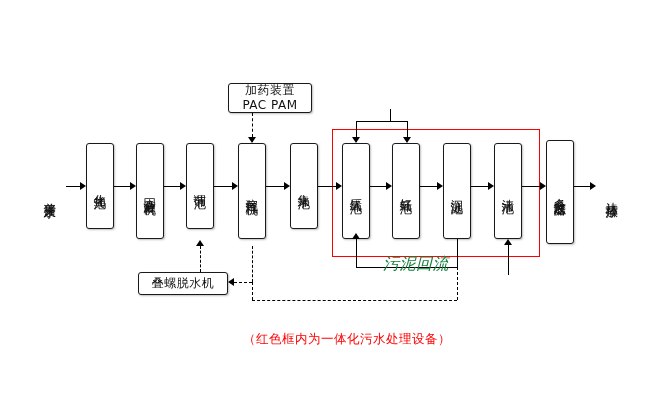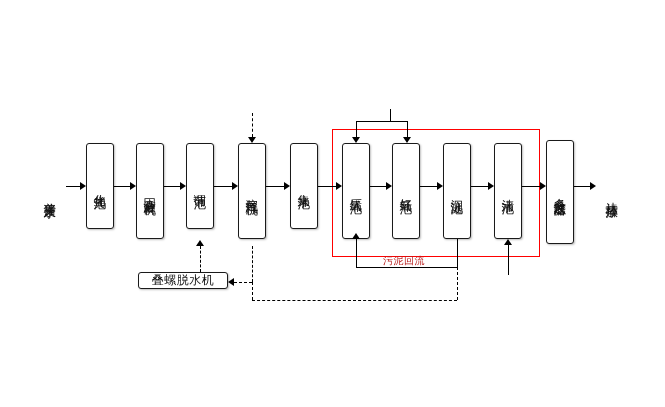--- a/index.html
+++ b/index.html
@@ -135,24 +135,25 @@
   }
   #caption {
     position: absolute;
     font-size: 12.5px;
     color: #ff0000;
     letter-spacing: 0.5px;
     white-space: nowrap;
   }
   #sludge-label {
     position: absolute;
-    font-size: 10px;
-    color: #b91c1c;
+    font-size: 16px;
+    color: #15803d;
     letter-spacing: 0.5px;
     white-space: nowrap;
+    font-style: italic;
   }
 </style>
 </head>
 <body>
 
 <div id="canvas">
 
   <div id="red-frame" style="left:332px; top:129px; width:208px; height:128px;"></div>
 
   <div class="plainv" style="left:38px; top:148px; width:24px; height:92px;">
@@ -196,23 +197,27 @@
   </div>
 
   <div class="vnode" style="left:546px; top:140px; width:28px; height:104px;">
     <span>多介质过滤器</span>
   </div>
 
   <div class="plainv" style="left:600px; top:148px; width:24px; height:92px;">
     <span>达标排放</span>
   </div>
 
-
-
-  <div class="hnode" style="left:138px; top:272px; width:90px; height:17px;">
+  <div class="hnode" style="left:228px; top:83px; width:84px; height:30px;">
+    <div>加药装置</div>
+    <div>PAC  PAM</div>
+  </div>
+
+
+  <div class="hnode" style="left:138px; top:272px; width:90px; height:23px;">
     <div>叠螺脱水机</div>
   </div>
 
 
   <div class="hline" style="left:66px; top:186px; width:14px;"></div>
   <div class="arrow-r" style="left:80px; top:182px;"></div>
 
   <div class="hline" style="left:114px; top:186px; width:16px;"></div>
   <div class="arrow-r" style="left:130px; top:182px;"></div>
 
@@ -272,14 +277,15 @@
 
   <div class="dash-v" style="left:252px; top:246px; height:36px;"></div>
   <div class="dash-h" style="left:234px; top:282px; width:18px;"></div>
   <div class="arrow-l" style="left:228px; top:278px;"></div>
 
   <div class="dash-v" style="left:457px; top:300px; height:0px;"></div>
   <div class="dash-h" style="left:252px; top:300px; width:205px;"></div>
   <div class="dash-v" style="left:457px; top:267px; height:33px;"></div>
   <div class="dash-v" style="left:252px; top:282px; height:18px;"></div>
 
+  <div id="caption" style="left:243px; top:331px;">（红色框内为一体化污水处理设备）</div>
 
 </div>
 
 </body></html>

